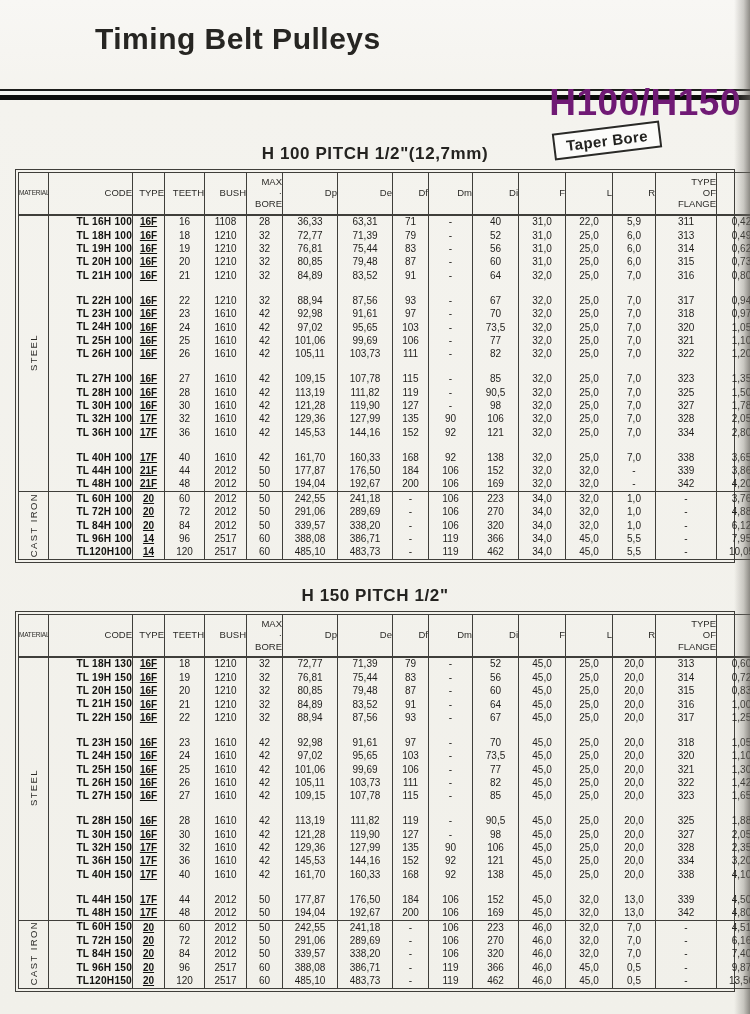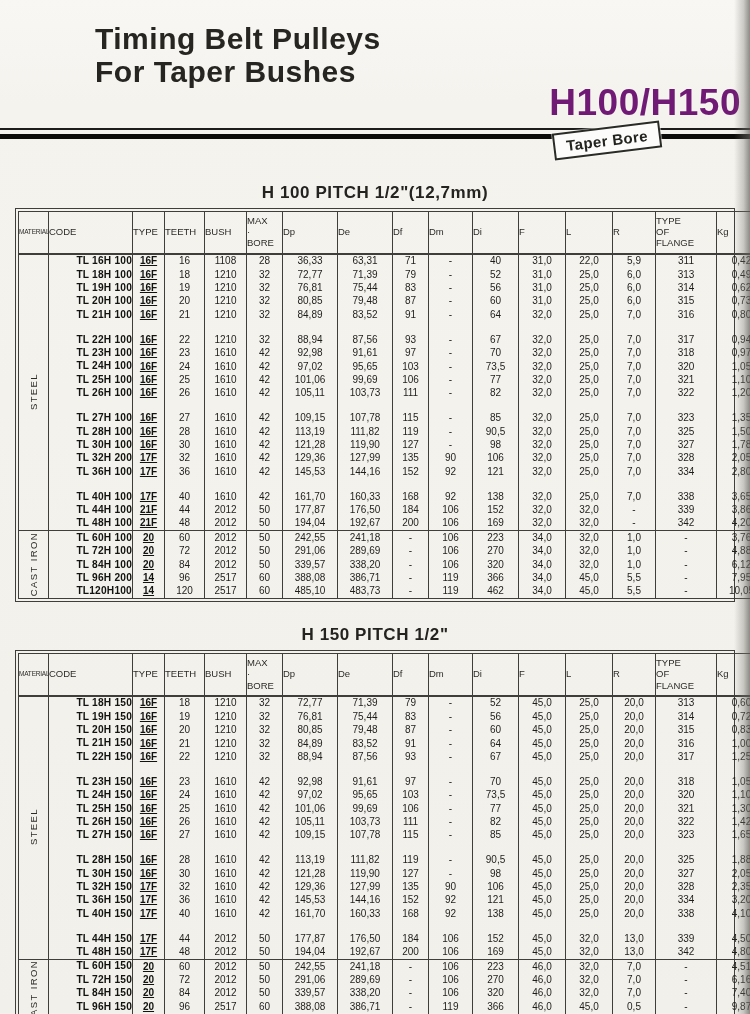--- a/index.html
+++ b/index.html
@@ -14,21 +14,21 @@
     font-family:"Liberation Sans", sans-serif;
     background:linear-gradient(180deg,var(--paper-top) 0%,#f4f3ee 10%,var(--paper) 100%);
   }
   .page{position:relative;width:750px;height:1014px;}
   .page .edge-shadow{
     position:absolute;top:0;right:0;width:16px;height:100%;
     background:linear-gradient(to right,rgba(120,117,110,0) 0%,rgba(120,117,110,.35) 60%,rgba(96,93,87,.7) 100%);
     pointer-events:none;z-index:5;
   }
   
-  .hdr{position:relative;height:128px;}
+  .hdr{position:relative;height:89px;}
   .hdr .title{
     position:absolute;left:95px;top:22px;
     font-size:30px;font-weight:700;line-height:1.1;color:#262522;letter-spacing:.5px;
   }
   .hdr .model{
     position:absolute;right:9px;top:58px;
     font-size:37px;font-weight:700;color:#701a75;letter-spacing:.5px;margin-top:24px;
   }
   .rule{height:4px;border-top:2px solid #1d1d1b;border-bottom:5px solid #0c0c0a;}
   
@@ -47,21 +47,21 @@
   }
   .ttl1{margin-top:44px;}
   .ttl2{margin-top:23px;}
   .twrap{border:1.6px solid var(--line);padding:2px;}
   table{border-collapse:collapse;table-layout:fixed;width:100%;border:1px solid var(--line);}
   th,td{border-left:1px solid var(--line);overflow:hidden;white-space:nowrap;}
   th:first-child{border-left:none;}
   thead th{
     border-bottom:2px solid var(--line);
     font-size:9.5px;font-weight:400;color:#2c2b28;
-    text-align:left;vertical-align:middle;line-height:1.18;padding:3px 0 4px;
+    text-align:right;vertical-align:middle;line-height:1.18;padding:3px 0 4px;
   }
   thead th.mat-h{font-size:6.5px;letter-spacing:-.2px;}
   tbody td{
     height:13.4px;padding:0;line-height:1;
     font-size:10px;text-align:center;vertical-align:middle;color:var(--ink);
   }
   td.code{text-align:right;padding-left:7px;font-weight:700;font-size:10.2px;letter-spacing:.2px;color:#121210;}
   td.typ{font-weight:700;color:#121210;text-decoration:underline;}
   tr.spacer td{height:11.5px;}
   tr.sec-top td{border-top:1.6px solid var(--line);}
@@ -72,21 +72,20 @@
   }
 </style>
 </head>
 <body>
 
 <div class="page">
 
   <div class="hdr">
     <div class="title">
       <div>Timing Belt Pulleys</div>
-      <div>For Taper Bushes</div>
     </div>
     <div class="model">H100/H150</div>
   </div>
 
   <div class="rule"></div>
 
   <div class="badge">Taper Bore</div>
 
   <div class="tsection">
     <h2 class="ttl ttl1">H 100 PITCH 1/2"(12,7mm)</h2>
@@ -381,21 +380,21 @@
               <td class="num">127</td>
               <td class="num">-</td>
               <td class="num">98</td>
               <td class="num">32,0</td>
               <td class="num">25,0</td>
               <td class="num">7,0</td>
               <td class="num">327</td>
               <td class="num">1,78</td>
             </tr>
             <tr>
-              <td class="code">TL 32H 200</td>
+              <td class="code">TL 32H 100</td>
               <td class="typ">17F</td>
               <td class="num">32</td>
               <td class="num">1610</td>
               <td class="num">42</td>
               <td class="num">129,36</td>
               <td class="num">127,99</td>
               <td class="num">135</td>
               <td class="num">90</td>
               <td class="num">106</td>
               <td class="num">32,0</td>
@@ -535,21 +534,21 @@
               <td class="num">-</td>
               <td class="num">106</td>
               <td class="num">320</td>
               <td class="num">34,0</td>
               <td class="num">32,0</td>
               <td class="num">1,0</td>
               <td class="num">-</td>
               <td class="num">6,12</td>
             </tr>
             <tr>
-              <td class="code">TL 96H 200</td>
+              <td class="code">TL 96H 100</td>
               <td class="typ">14</td>
               <td class="num">96</td>
               <td class="num">2517</td>
               <td class="num">60</td>
               <td class="num">388,08</td>
               <td class="num">386,71</td>
               <td class="num">-</td>
               <td class="num">119</td>
               <td class="num">366</td>
               <td class="num">34,0</td>
@@ -618,21 +617,21 @@
               <th>F</th>
               <th>L</th>
               <th>R</th>
               <th>TYPE<br>OF<br>FLANGE</th>
               <th>Kg</th>
             </tr>
           </thead>
           <tbody>
             <tr>
               <td class="mat" rowspan="20"><div class="vtext">STEEL</div></td>
-              <td class="code">TL 18H 150</td>
+              <td class="code">TL 18H 130</td>
               <td class="typ">16F</td>
               <td class="num">18</td>
               <td class="num">1210</td>
               <td class="num">32</td>
               <td class="num">72,77</td>
               <td class="num">71,39</td>
               <td class="num">79</td>
               <td class="num">-</td>
               <td class="num">52</td>
               <td class="num">45,0</td>

